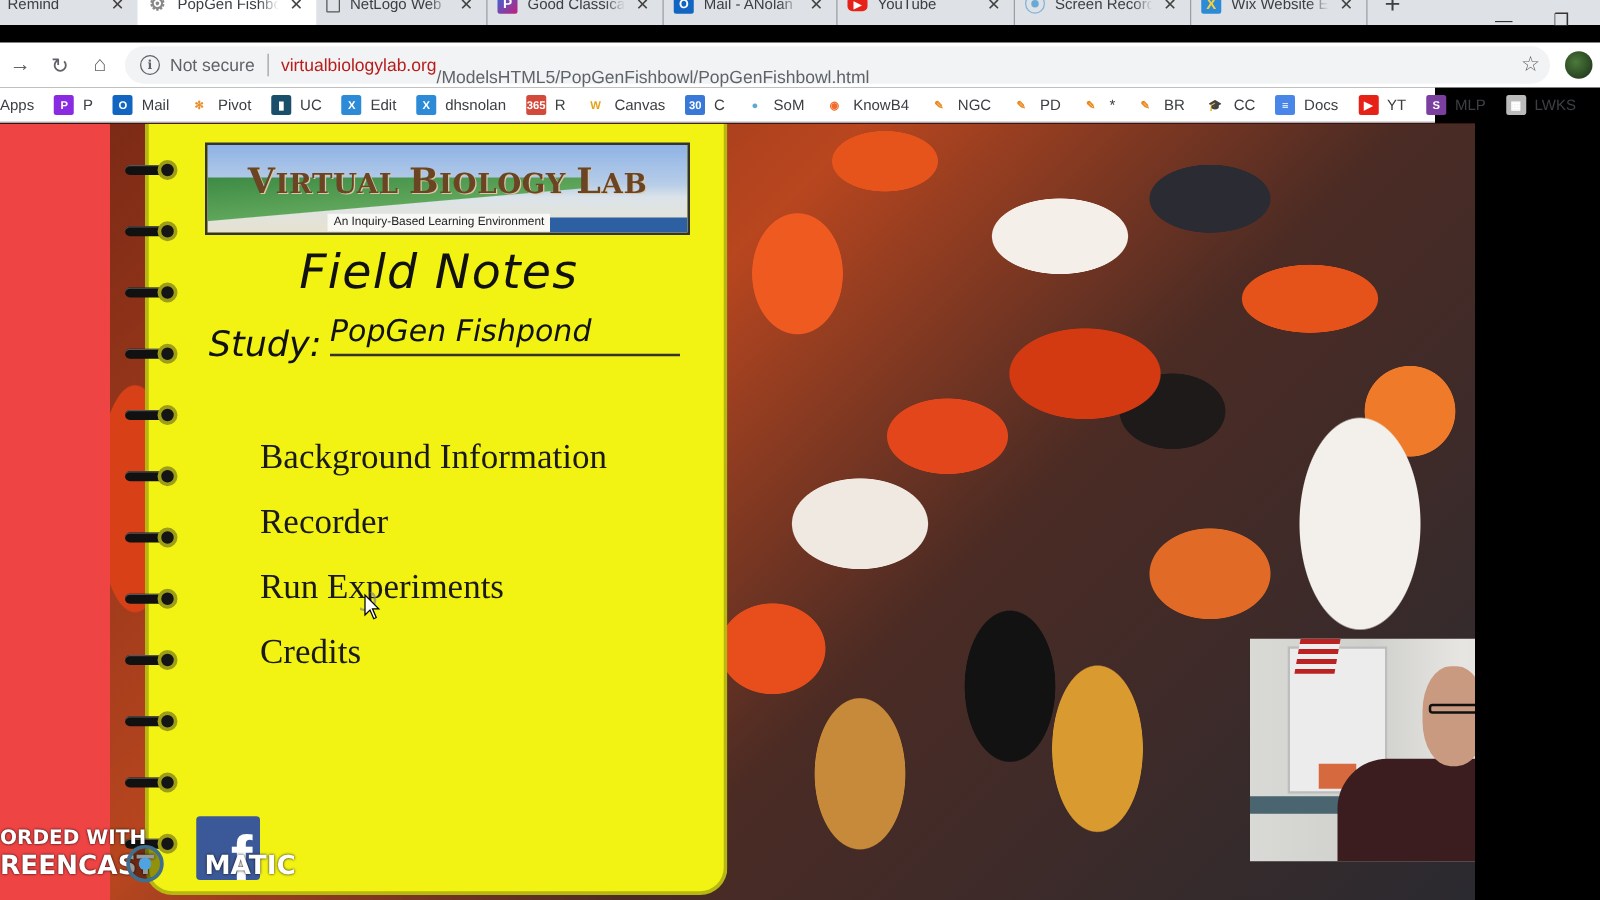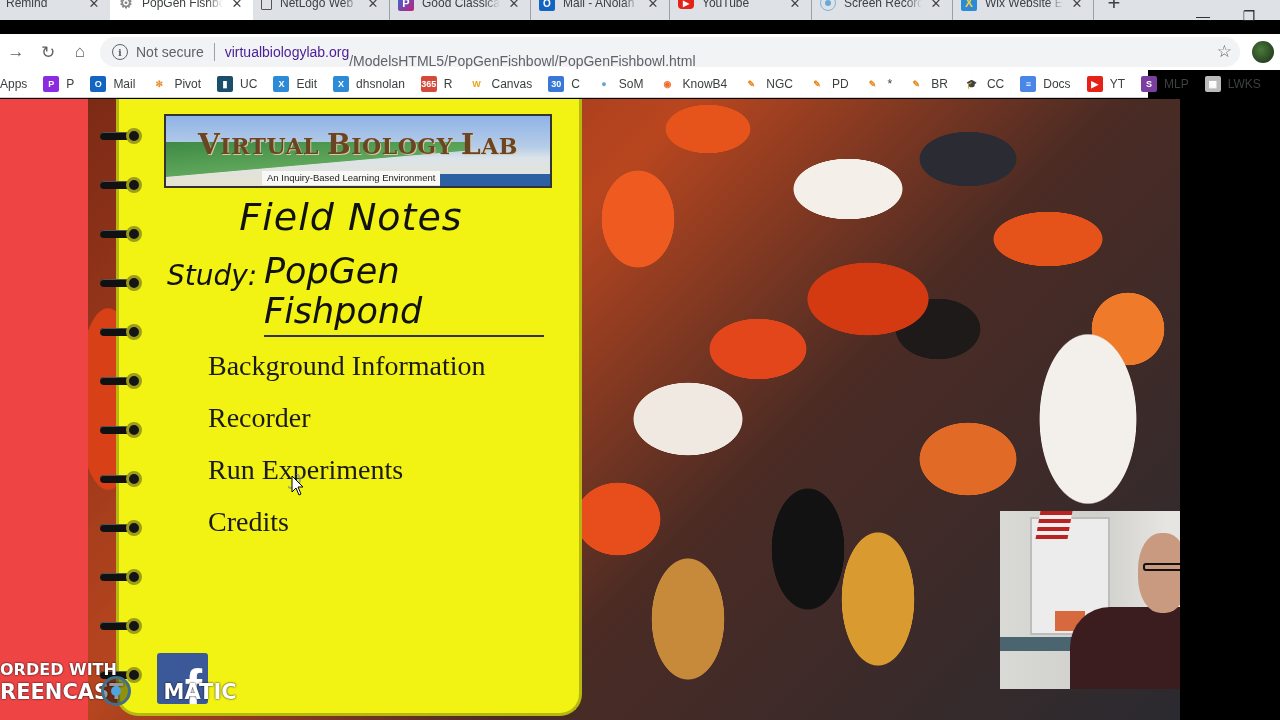--- a/index.html
+++ b/index.html
@@ -16,21 +16,21 @@
   .newtab { width: 28px; height: 34px; display: flex; align-items: center; justify-content: center; font-size: 22px; color: #3c4043; margin-left: 6px; }
   .winctrl { position: absolute; top: 0; height: 32px; width: 46px; display: flex; align-items: center; justify-content: center; color: #333; font-size: 14px; }
 
   
   .toolbar { position: absolute; left: 0; top: 34px; width: 1280px; height: 36px; background: #fff; display: flex; align-items: center; }
   .navbtn { width: 32px; height: 32px; display: flex; align-items: center; justify-content: center; color: #5f6368; font-size: 17px; }
   .omnibox { position: absolute; left: 100px; top: 3px; width: 1140px; height: 30px; background: #f1f3f4; border-radius: 15px; display: flex; align-items: center; padding-left: 12px; font-size: 14px; }
   .omnibox .info { width: 16px; height: 16px; border: 1.5px solid #5f6368; border-radius: 50%; font-size: 10px; font-weight: bold; color: #5f6368; display: flex; align-items: center; justify-content: center; font-family: "DejaVu Serif", serif; }
   .omnibox .notsecure { color: #5f6368; margin-left: 8px; }
   .omnibox .sep { width: 1px; height: 18px; background: #9aa0a6; margin: 0 10px; }
-  .omnibox .host { color: #4c1d95; }
+  .omnibox .host { color: #b91c1c; }
   .omnibox .path { color: #5f6368; margin-top: 18px; }
   .omnibox .star { position: absolute; right: 8px; top: 4px; font-size: 17px; color: #5f6368; }
   .avatar { position: absolute; right: 6px; top: 7px; width: 22px; height: 22px; border-radius: 50%; background: radial-gradient(circle at 40% 40%, #4a7a3a, #1b2b17); }
 
   
   .bookmarks { position: absolute; left: 0; top: 70px; width: 1148px; height: 28px; background: #fff; display: flex; align-items: center; font-size: 12px; color: #3c4043; border-bottom: 1px solid #d0d0d0; }
   .bm { display: flex; align-items: center; margin-right: 16px; white-space: nowrap; }
   .bm .bmicon { width: 16px; height: 16px; margin-right: 7px; border-radius: 2px; display: flex; align-items: center; justify-content: center; font-size: 9px; font-weight: bold; color: #fff; }
 
   
@@ -68,21 +68,21 @@
   .vbl-banner { position: absolute; left: 164px; top: 15px; width: 388px; height: 74px; border: 2px solid #333; overflow: hidden;
     background: linear-gradient(180deg, #8fb3e6 0%, #b7cde8 45%, #dbe3e9 60%, #e7e2cf 100%); }
   .vbl-hill { position: absolute; left: 0; top: 26px; width: 300px; height: 60px; background: linear-gradient(175deg, #3e8a45 0%, #5ea65a 40%, transparent 41%); }
   .vbl-title { position: absolute; left: 0; top: 12px; width: 100%; text-align: center; font-family: "DejaVu Serif", serif; font-size: 28px; font-weight: bold; color: #6b4423; letter-spacing: 0.5px; text-shadow: 1px 1px 0 #d8c7a8; }
   .vbl-title .sc { font-size: 22px; }
   .vbl-sub { position: absolute; left: 96px; top: 55px; height: 14px; padding: 0 5px; background: rgba(255,255,255,0.75); font-size: 9.5px; color: #222; line-height: 14px; }
   .vbl-water { position: absolute; right: 0; bottom: 0; width: 110px; height: 12px; background: #2d5fa3; }
 
   .field-notes { position: absolute; left: 118px; top: 96px; width: 466px; text-align: center; font-family: "DejaVu Sans", sans-serif; font-style: italic; font-size: 38px; color: #111; letter-spacing: 1px; }
   .study-label { position: absolute; left: 167px; top: 160px; font-family: "DejaVu Sans", sans-serif; font-style: italic; font-size: 28px; color: #111; }
-  .study-value { position: absolute; left: 264px; top: 152px; width: 280px; font-family: "DejaVu Sans", sans-serif; font-style: italic; font-size: 35px; color: #111; border-bottom: 2px solid #333; padding-bottom: 4px; }
+  .study-value { position: absolute; left: 264px; top: 152px; width: 280px; font-family: "DejaVu Sans", sans-serif; font-style: italic; font-size: 24px; color: #111; border-bottom: 2px solid #333; padding-bottom: 4px; }
 
   .menu-item { position: absolute; left: 208px; font-family: "Liberation Serif", serif; font-size: 28px; color: #1a1a1a; cursor: pointer; white-space: nowrap; }
 
   .cursor { position: absolute; left: 288px; top: 375px; }
   .fb-icon { position: absolute; left: 157px; top: 554px; width: 51px; height: 51px; background: #3b5998; border-radius: 3px; overflow: hidden; }
   .fb-icon span { position: absolute; right: 6px; bottom: -10px; font-family: "Liberation Sans", sans-serif; font-weight: bold; font-size: 52px; color: #fff; line-height: 1; }
 
   
   .webcam { position: absolute; left: 1000px; top: 511px; width: 280px; height: 178px; overflow: hidden;
     background: linear-gradient(90deg, #d9d9d6 0%, #cfcfcb 35%, #e6e5e1 60%, #dad9d4 100%); }

